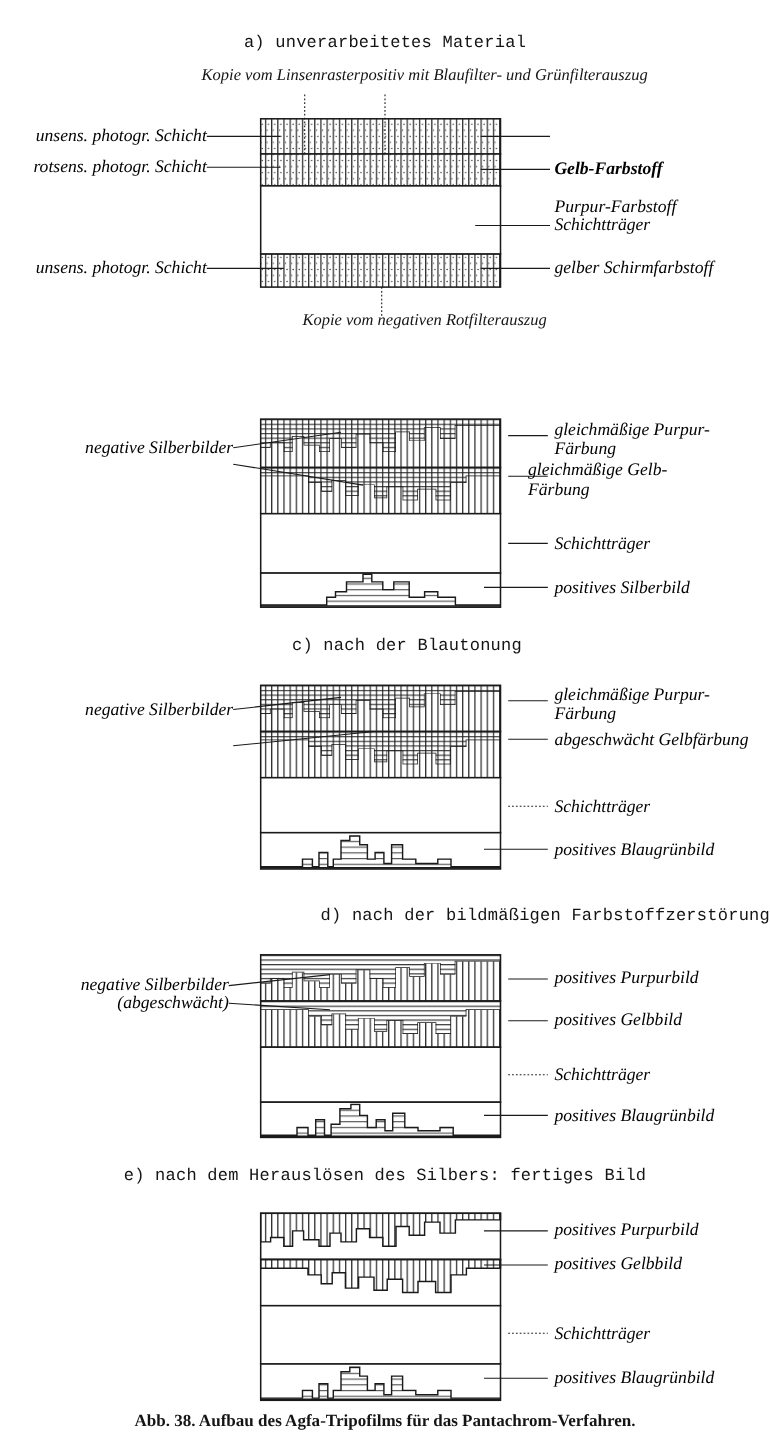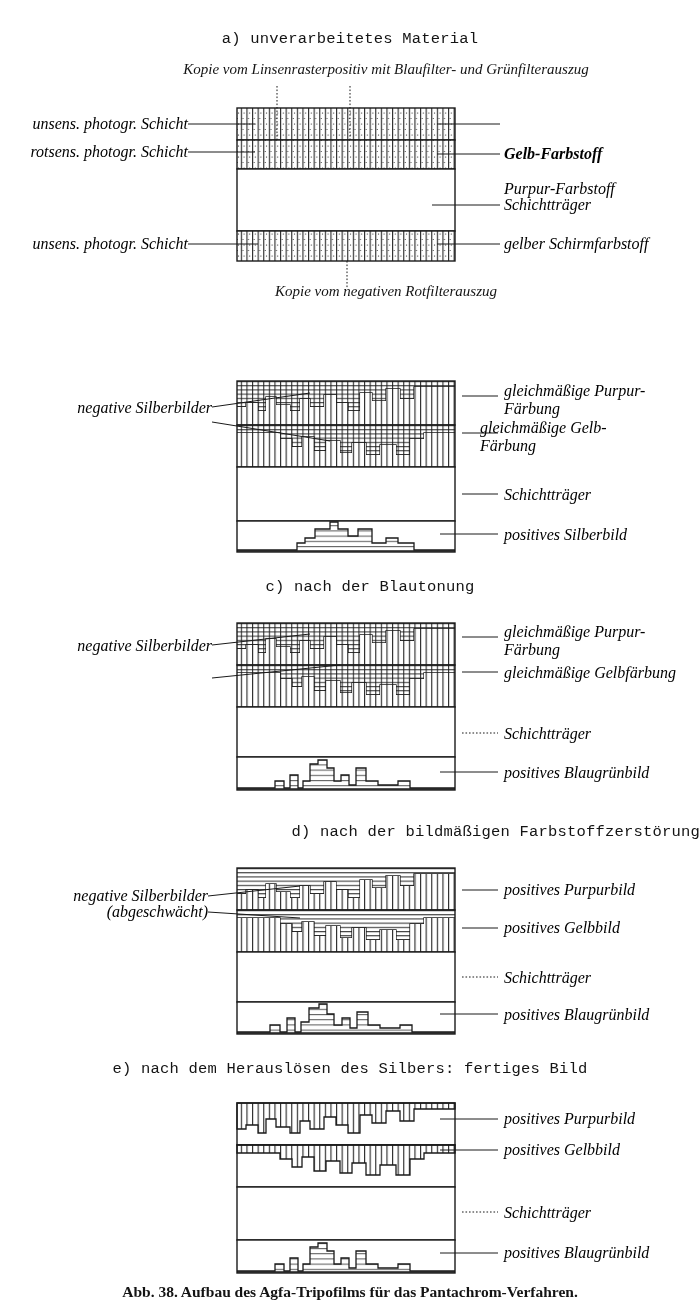--- a/index.html
+++ b/index.html
@@ -312,21 +312,21 @@
 Färbung</div>
   <div class="lbl right" style="left:480px;top:419px;white-space:pre-line;font-style:italic;">gleichmäßige Gelb-
 Färbung</div>
   <div class="lbl right" style="left:504px;top:486px;">Schichtträger</div>
   <div class="lbl right" style="left:504px;top:526px;">positives Silberbild</div>
 
   <div class="panel-heading" style="top:578px;padding-left:20px;">c) nach der Blautonung</div>
   <div class="lbl left" style="left:8px;top:637px;width:204px;">negative Silberbilder</div>
   <div class="lbl right" style="left:504px;top:623px;white-space:pre-line;">gleichmäßige Purpur-
 Färbung</div>
-  <div class="lbl right" style="left:504px;top:664px;">gleichmäßige Gelbfärbung</div>
+  <div class="lbl right" style="left:504px;top:664px;">abgeschwächt Gelbfärbung</div>
   <div class="lbl right" style="left:504px;top:725px;">Schichtträger</div>
   <div class="lbl right" style="left:504px;top:764px;">positives Blaugrünbild</div>
 
   <div class="panel-heading" style="top:823px;text-align:right;">d) nach der bildmäßigen Farbstoffzerstörung</div>
   <div class="lbl left" style="left:8px;top:887px;width:200px;">negative Silberbilder</div>
   <div class="lbl left" style="left:8px;top:903px;width:200px;">(abgeschwächt)</div>
   <div class="lbl right" style="left:504px;top:881px;">positives Purpurbild</div>
   <div class="lbl right" style="left:504px;top:919px;">positives Gelbbild</div>
   <div class="lbl right" style="left:504px;top:969px;">Schichtträger</div>
   <div class="lbl right" style="left:504px;top:1006px;">positives Blaugrünbild</div>

